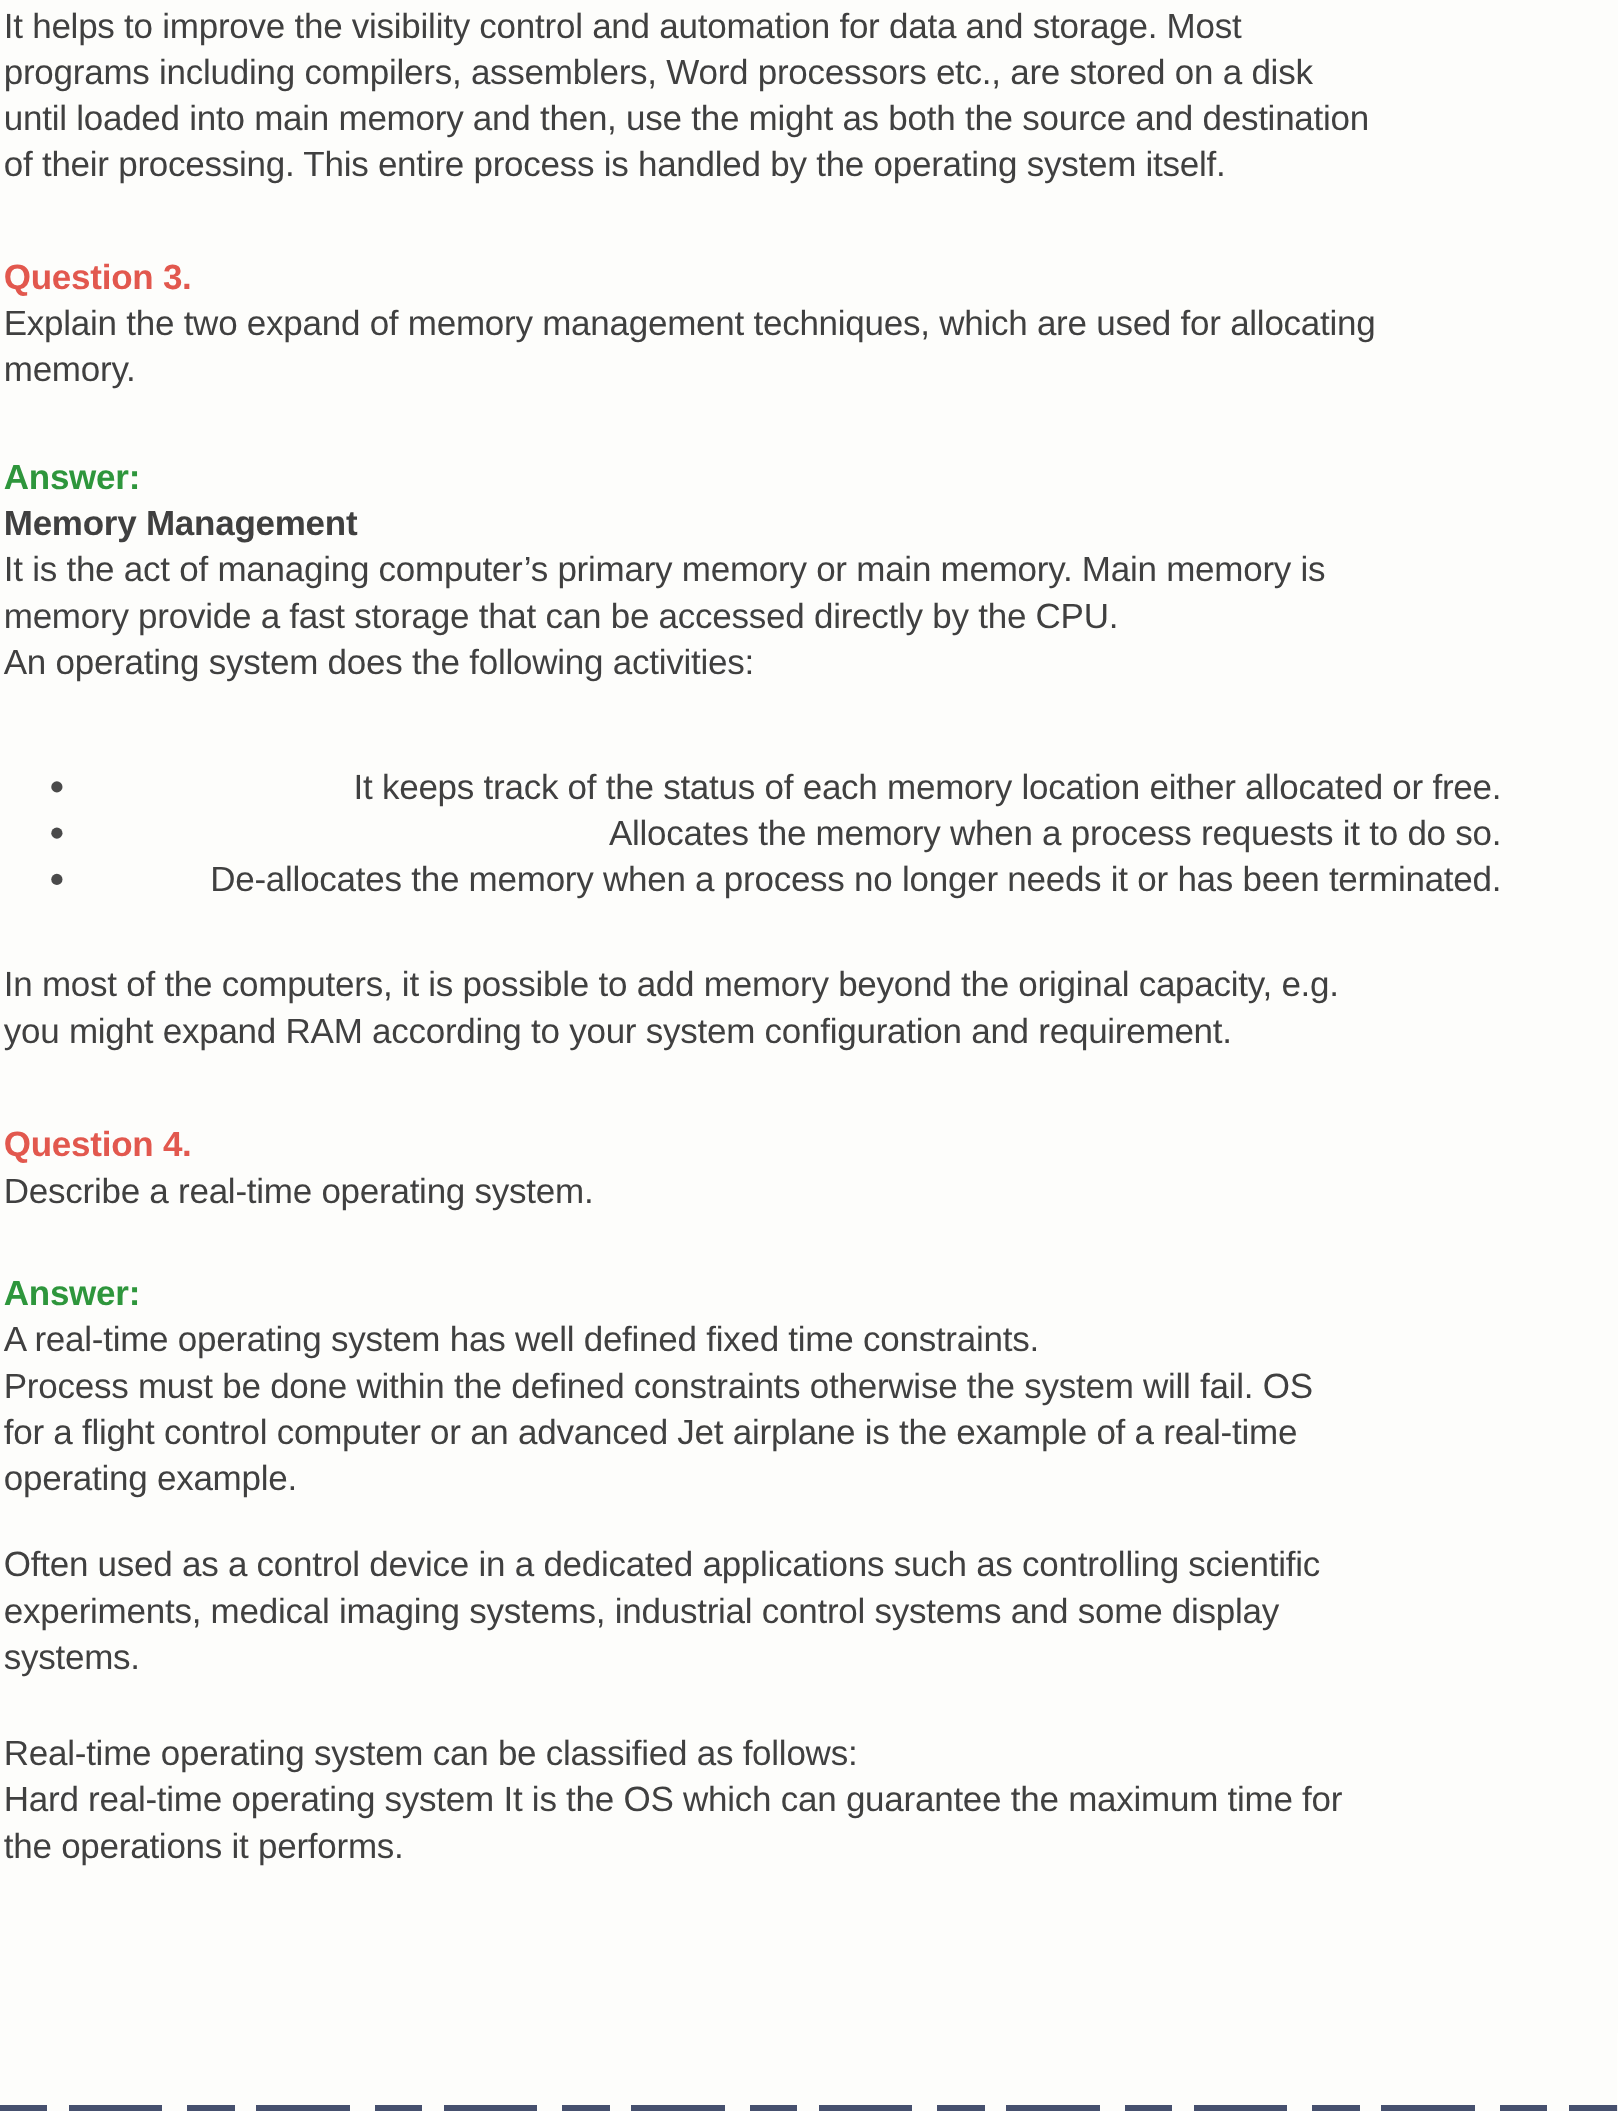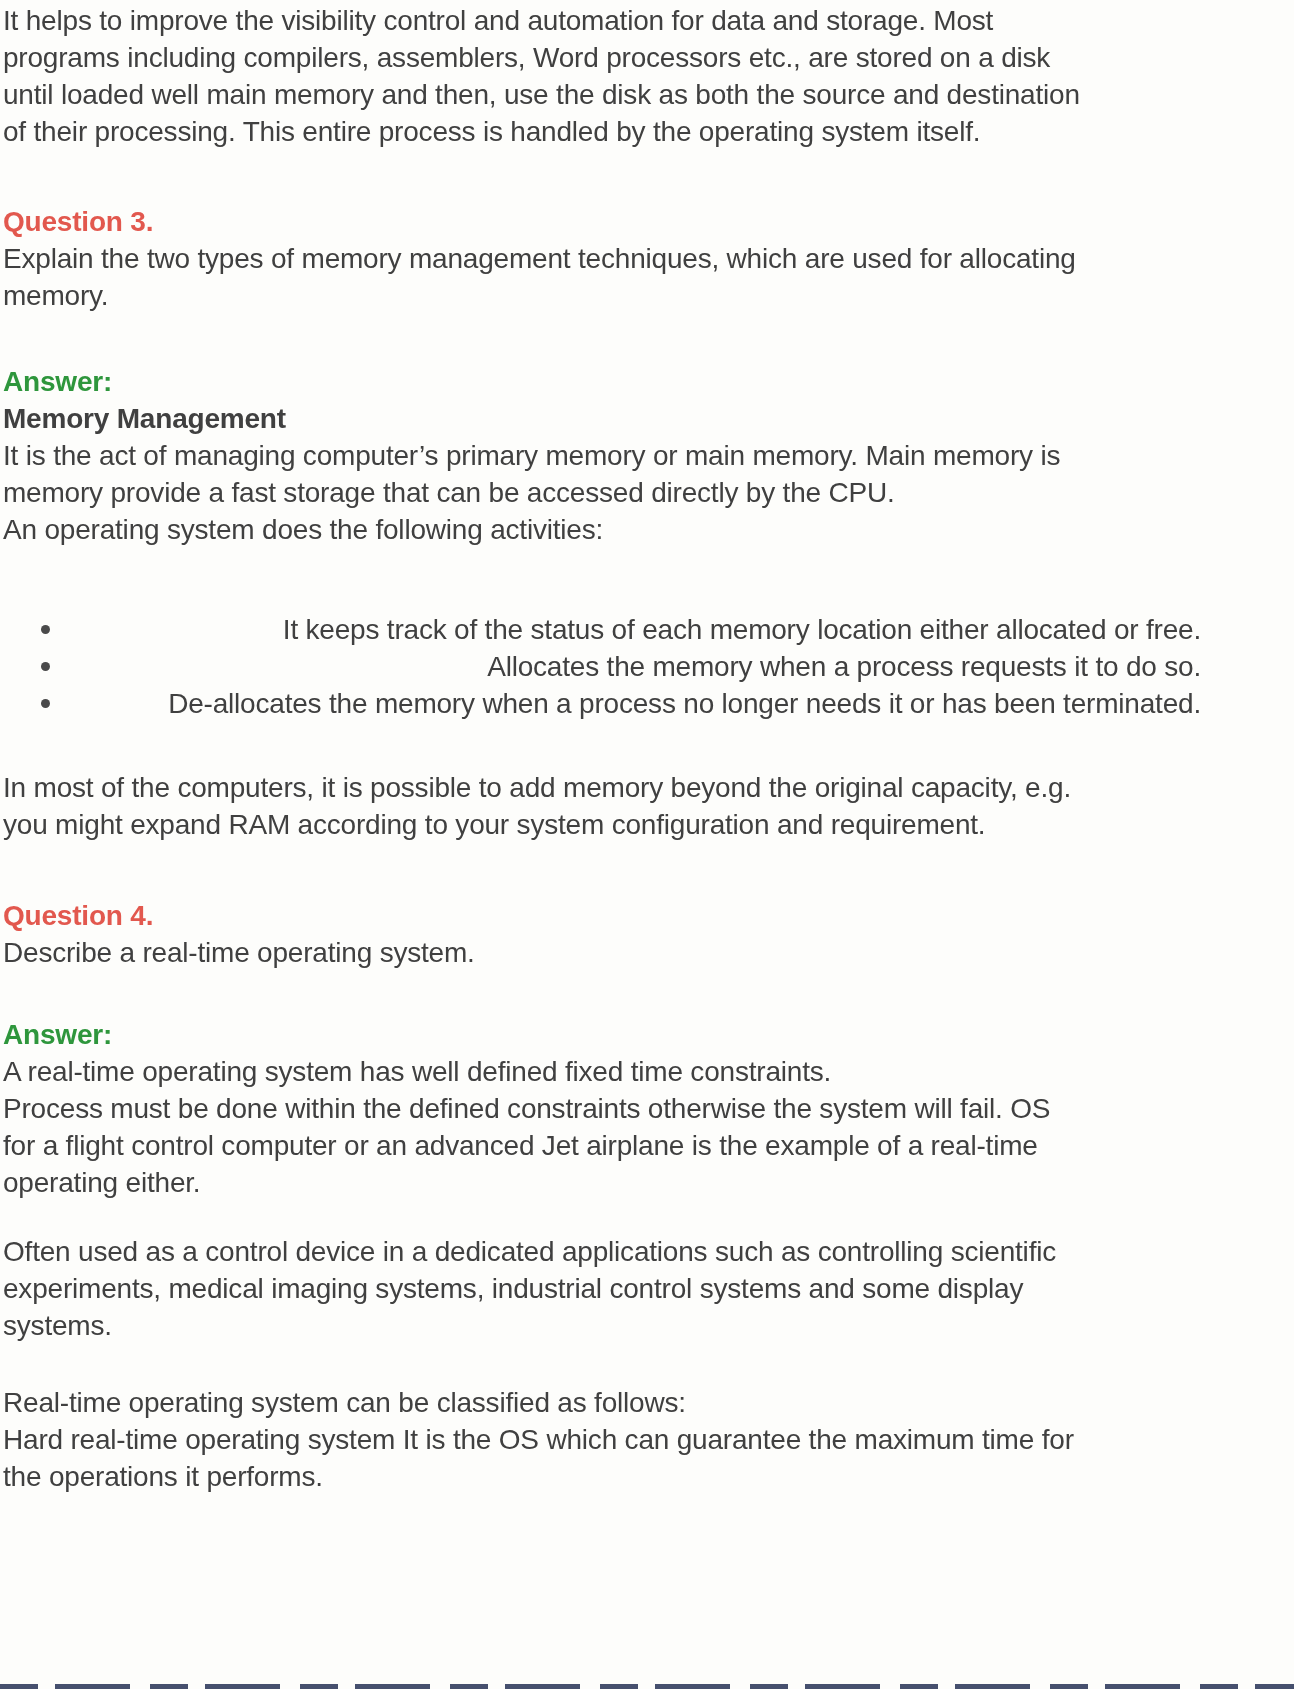--- a/index.html
+++ b/index.html
@@ -75,27 +75,27 @@
   }
 </style>
 </head>
 <body>
 
 <div class="page">
 
   <div class="para">
     <div class="line">It helps to improve the visibility control and automation for data and storage. Most</div>
     <div class="line">programs including compilers, assemblers, Word processors etc., are stored on a disk</div>
-    <div class="line">until loaded well main memory and then, use the disk as both the source and destination</div>
+    <div class="line">until loaded into main memory and then, use the might as both the source and destination</div>
     <div class="line">of their processing. This entire process is handled by the operating system itself.</div>
   </div>
 
   <h2 class="qhead mt-q3">Question 3.</h2>
   <div class="para">
-    <div class="line">Explain the two types of memory management techniques, which are used for allocating</div>
+    <div class="line">Explain the two expand of memory management techniques, which are used for allocating</div>
     <div class="line">memory.</div>
   </div>
 
   <h2 class="ahead mt-a3">Answer:</h2>
   <div class="line bold">Memory Management</div>
   <div class="para">
     <div class="line">It is the act of managing computer’s primary memory or main memory. Main memory is</div>
     <div class="line">memory provide a fast storage that can be accessed directly by the CPU.</div>
     <div class="line">An operating system does the following activities:</div>
   </div>
@@ -114,21 +114,21 @@
   <h2 class="qhead mt-q4">Question 4.</h2>
   <div class="para">
     <div class="line">Describe a real-time operating system.</div>
   </div>
 
   <h2 class="ahead mt-a4">Answer:</h2>
   <div class="para">
     <div class="line">A real-time operating system has well defined fixed time constraints.</div>
     <div class="line">Process must be done within the defined constraints otherwise the system will fail. OS</div>
     <div class="line">for a flight control computer or an advanced Jet airplane is the example of a real-time</div>
-    <div class="line">operating either.</div>
+    <div class="line">operating example.</div>
   </div>
 
   <div class="para mt-p3">
     <div class="line">Often used as a control device in a dedicated applications such as controlling scientific</div>
     <div class="line">experiments, medical imaging systems, industrial control systems and some display</div>
     <div class="line">systems.</div>
   </div>
 
   <div class="para mt-p4">
     <div class="line">Real-time operating system can be classified as follows:</div>

